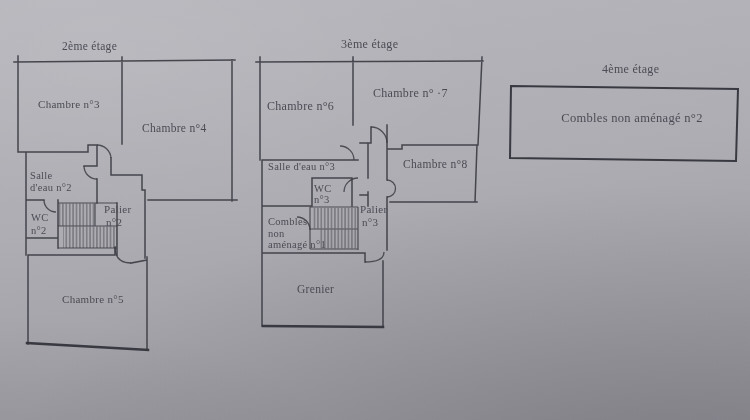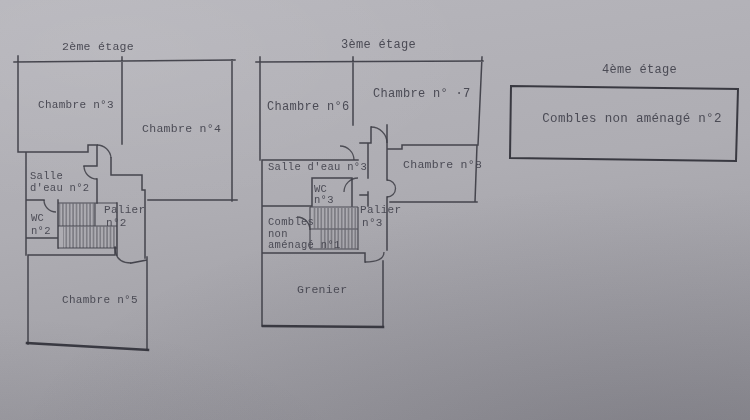--- a/index.html
+++ b/index.html
@@ -3,21 +3,21 @@
 <meta charset="utf-8">
 <style>
   html,body{margin:0;padding:0;background:#888;}
   .scene{
     position:relative;width:750px;height:420px;overflow:hidden;
     background:
       radial-gradient(90% 70% at 15% 12%, rgba(255,255,255,.08), rgba(255,255,255,0) 55%),
       radial-gradient(140% 110% at 88% 112%, rgba(28,28,42,.20), rgba(28,28,42,0) 62%),
       radial-gradient(120% 90% at -5% 115%, rgba(28,28,42,.10), rgba(28,28,42,0) 45%),
       linear-gradient(172deg,#b7b6bc 0%,#aeadb3 45%,#a3a2a8 72%,#97969c 100%);
-    font-family:Liberation Mono, monospace;
+    font-family:Liberation Serif, serif;
   }
   svg{position:absolute;left:0;top:0;filter:blur(.3px);}
   .wall{fill:none;stroke:#3c3c44;stroke-width:1.5;stroke-opacity:.92;stroke-linecap:square;}
   .wall-thick{fill:none;stroke:#34343c;stroke-width:2.5;stroke-opacity:.95;stroke-linecap:square;}
   .arc{fill:none;stroke:#3c3c44;stroke-width:1.3;stroke-opacity:.85;}
   .stair{fill:none;stroke:#3c3c44;stroke-width:1.2;stroke-opacity:.85;}
   .lbl{fill:#4b4b55;letter-spacing:.3px;}
   .f4rect{fill:none;stroke:#33333b;stroke-width:2;stroke-opacity:.95;}
 </style>
 </head>

